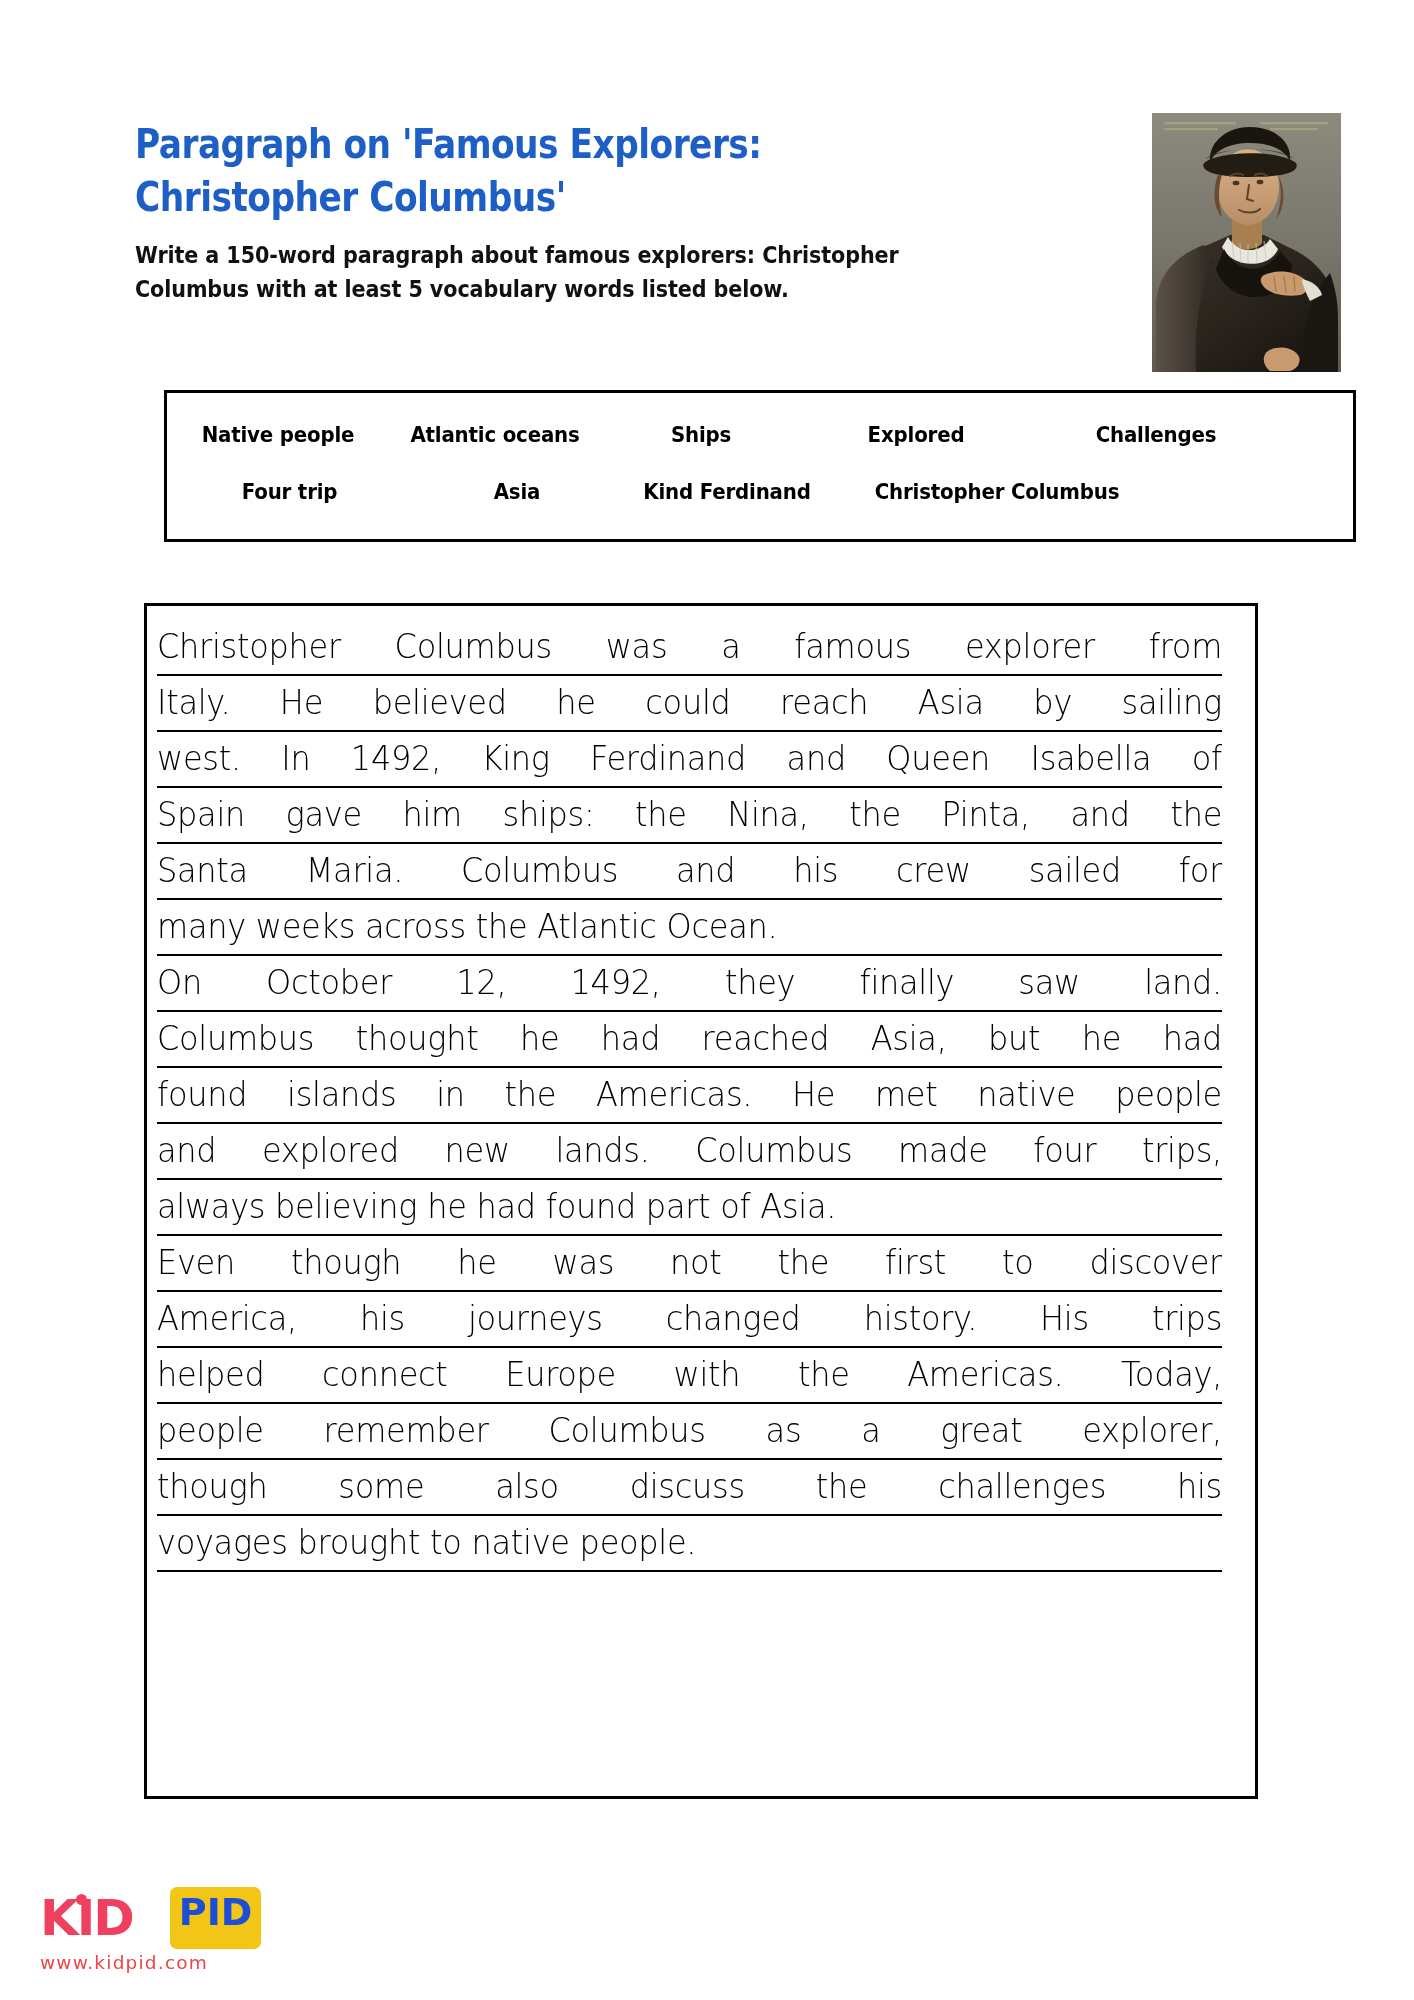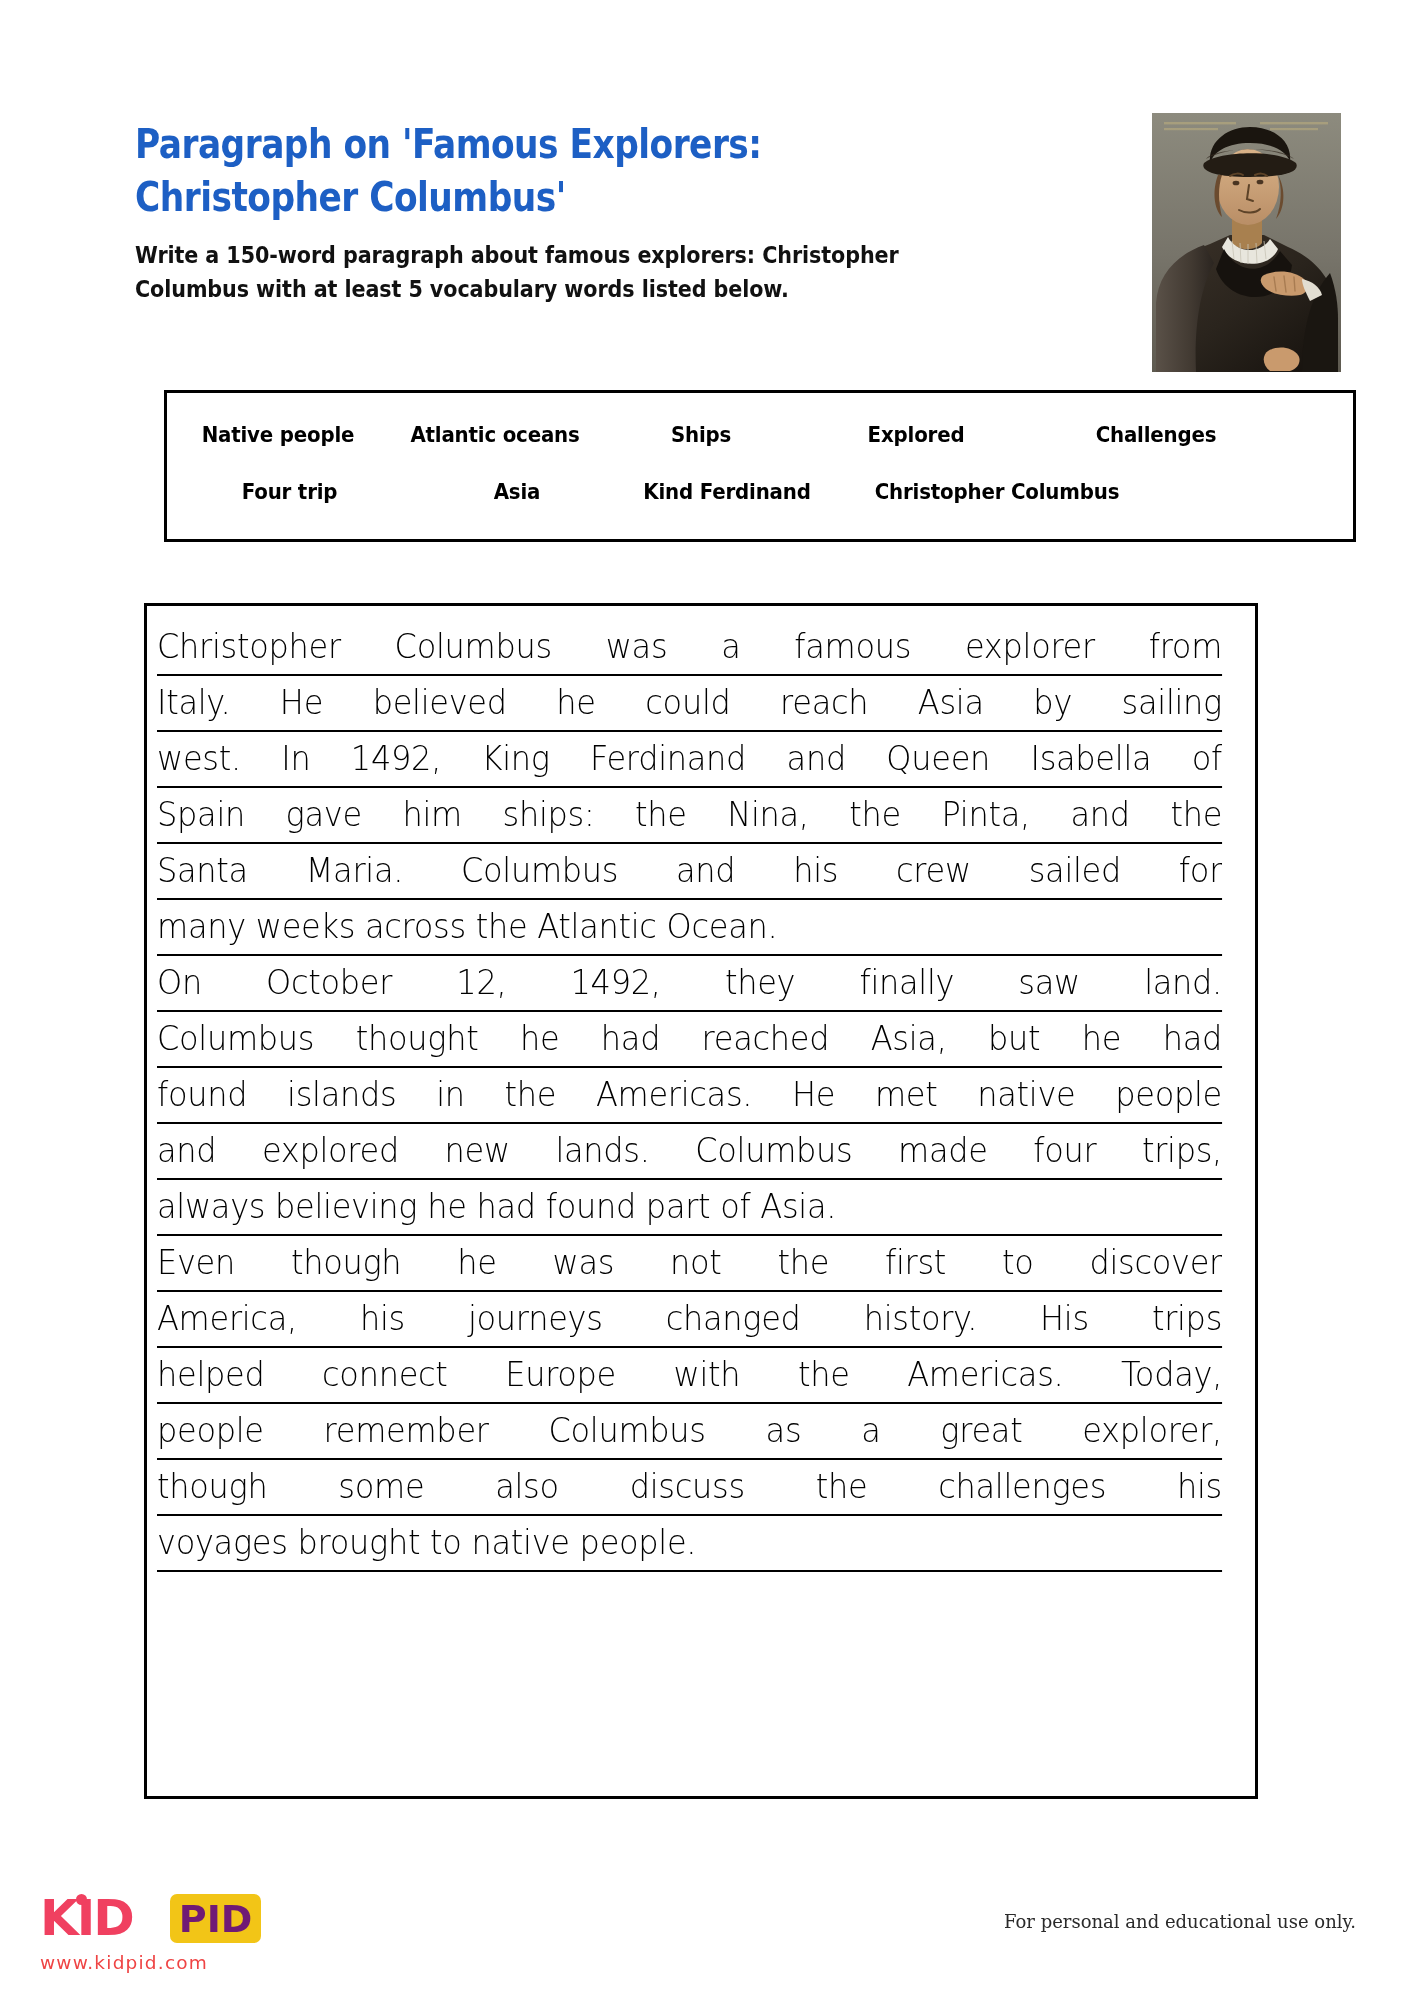--- a/index.html
+++ b/index.html
@@ -157,28 +157,28 @@
     position: absolute;
     width: 11px;
     height: 11px;
     border-radius: 50%;
     background: #f04060;
     left: 36px;
     top: 1px;
   }
   .logo-pid {
     background: #f2c517;
-    color: #701a75;
+    color: #1d4ed8;
     font-family: "DejaVu Sans", sans-serif;
     font-weight: bold;
     font-size: 38px;
     line-height: 40px;
     letter-spacing: 0px;
     border-radius: 7px;
-    padding: 5px 9px 4px 9px;
+    padding: 5px 9px 17px 9px;
     margin-left: 1px;
   }
   .logo-url {
     color: #ef4444;
     font-family: "DejaVu Sans", sans-serif;
     font-size: 18.5px;
     letter-spacing: 1.2px;
     margin-top: 6px;
   }
   .footer-note {
@@ -332,14 +332,13 @@
     <span class="logo-kid">
       <span>KID</span>
       <span class="logo-dot"></span>
     </span>
     <span class="logo-pid">PID</span>
   </div>
   <div class="logo-url">www.kidpid.com</div>
 </div>
 
 <div class="footer-note">
-  <div>For personal and educational use only.</div>
 </div>
 
 </body></html>

